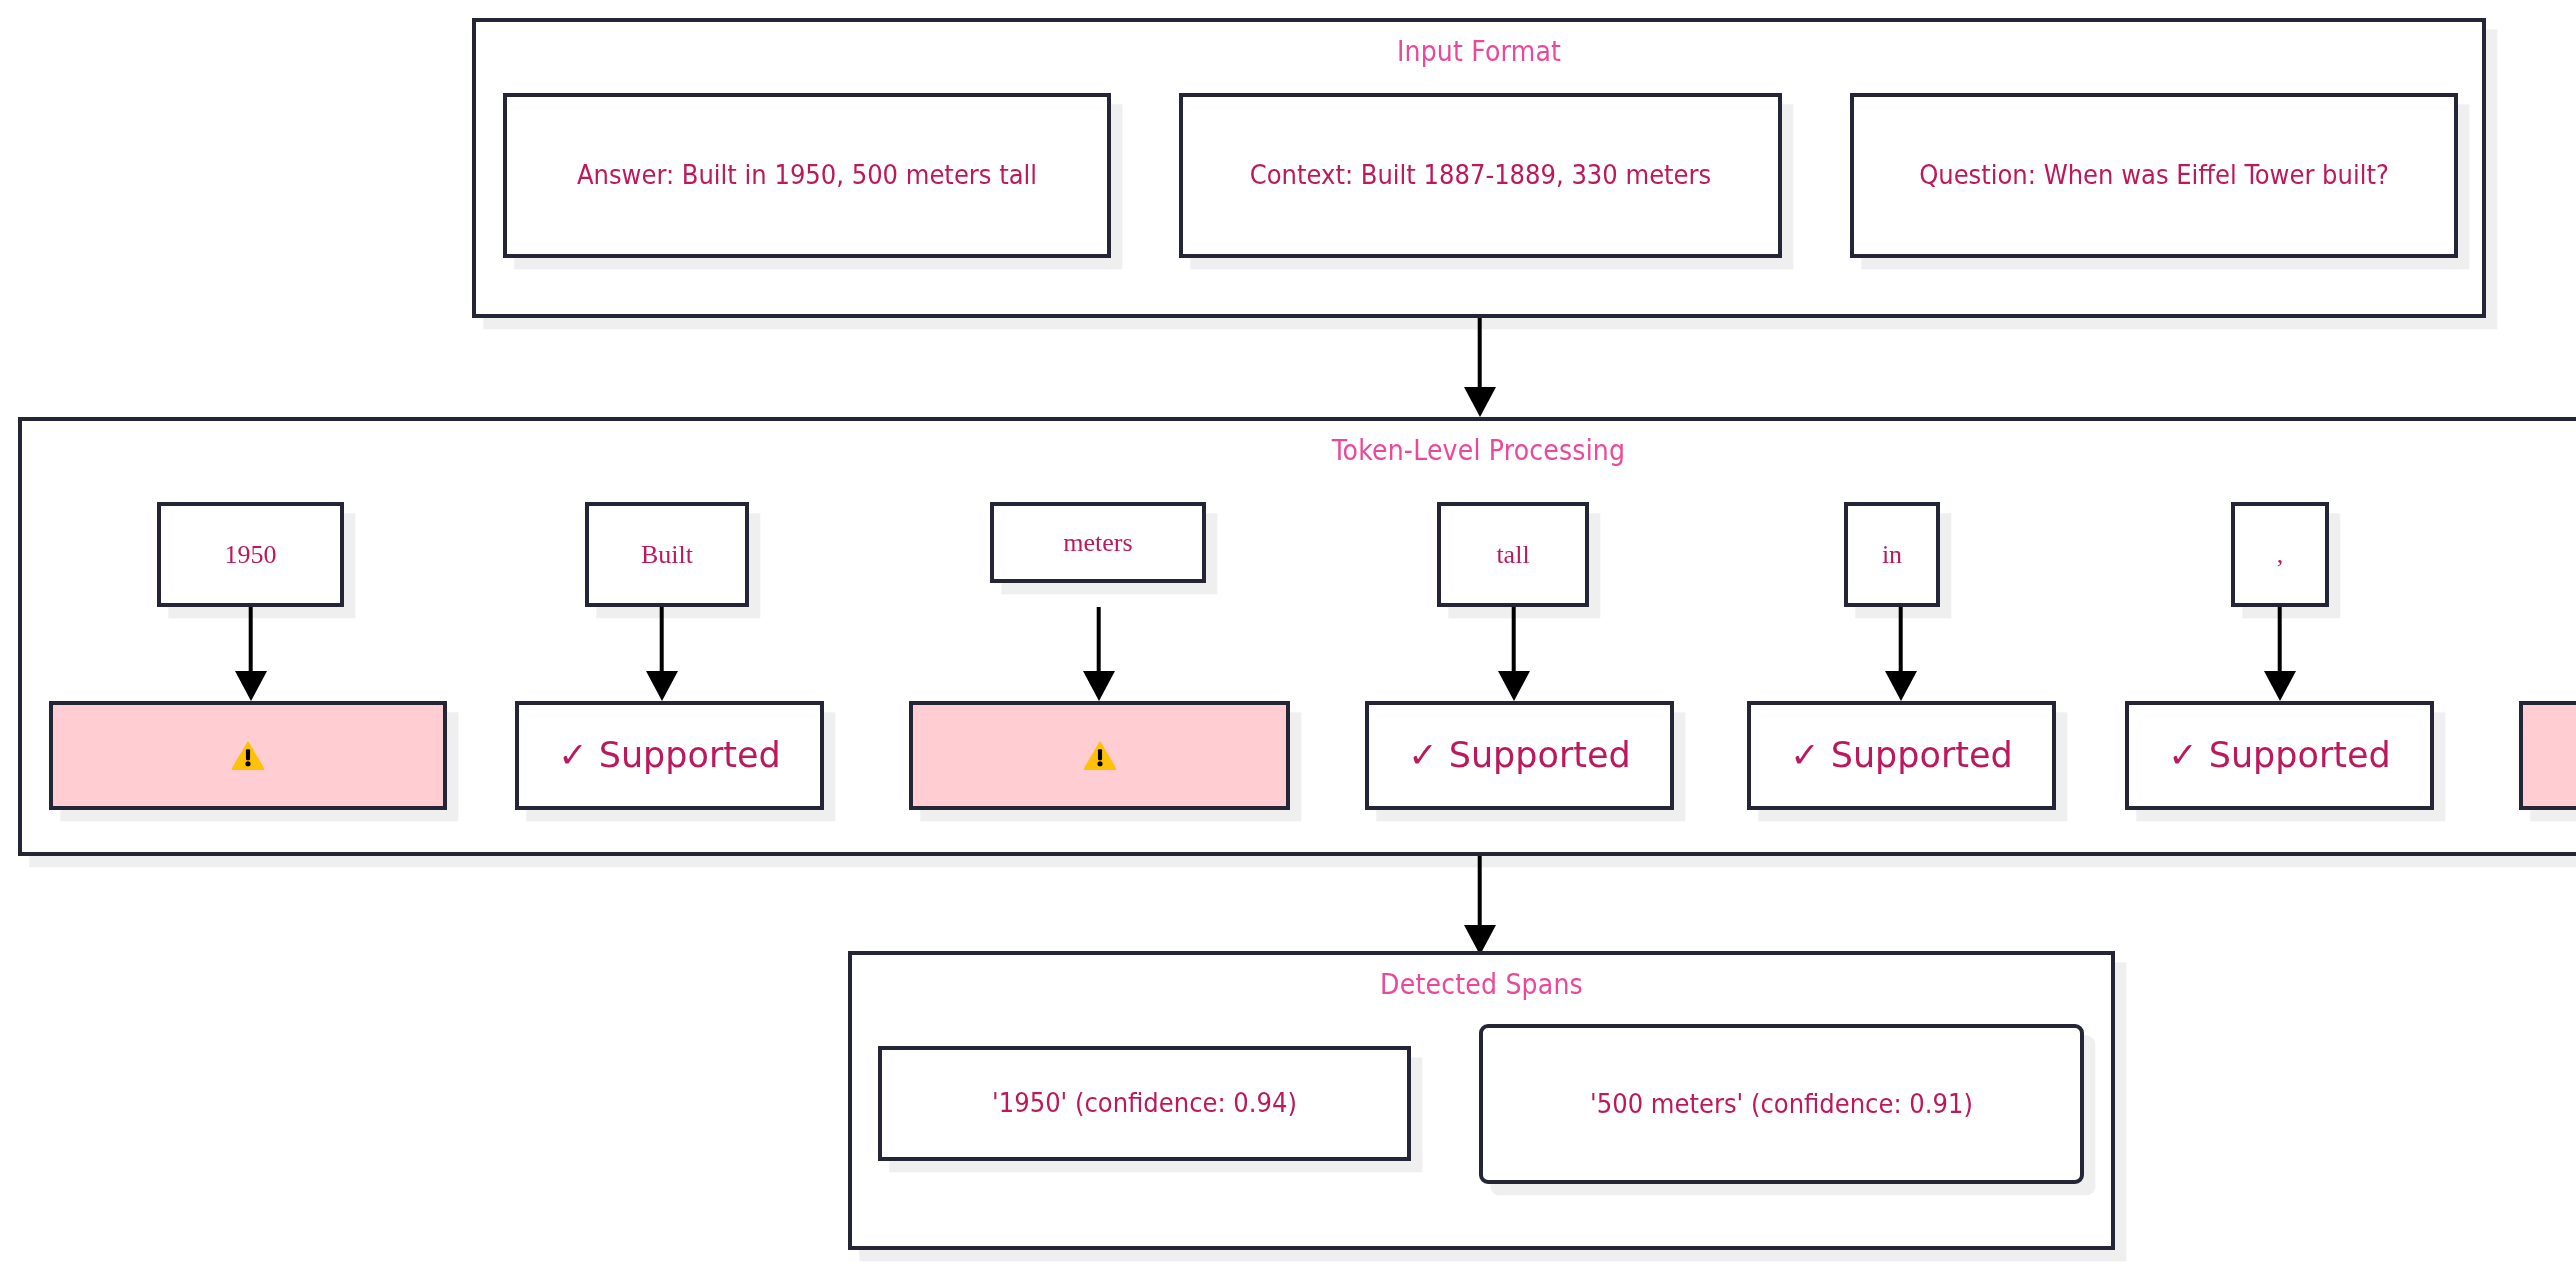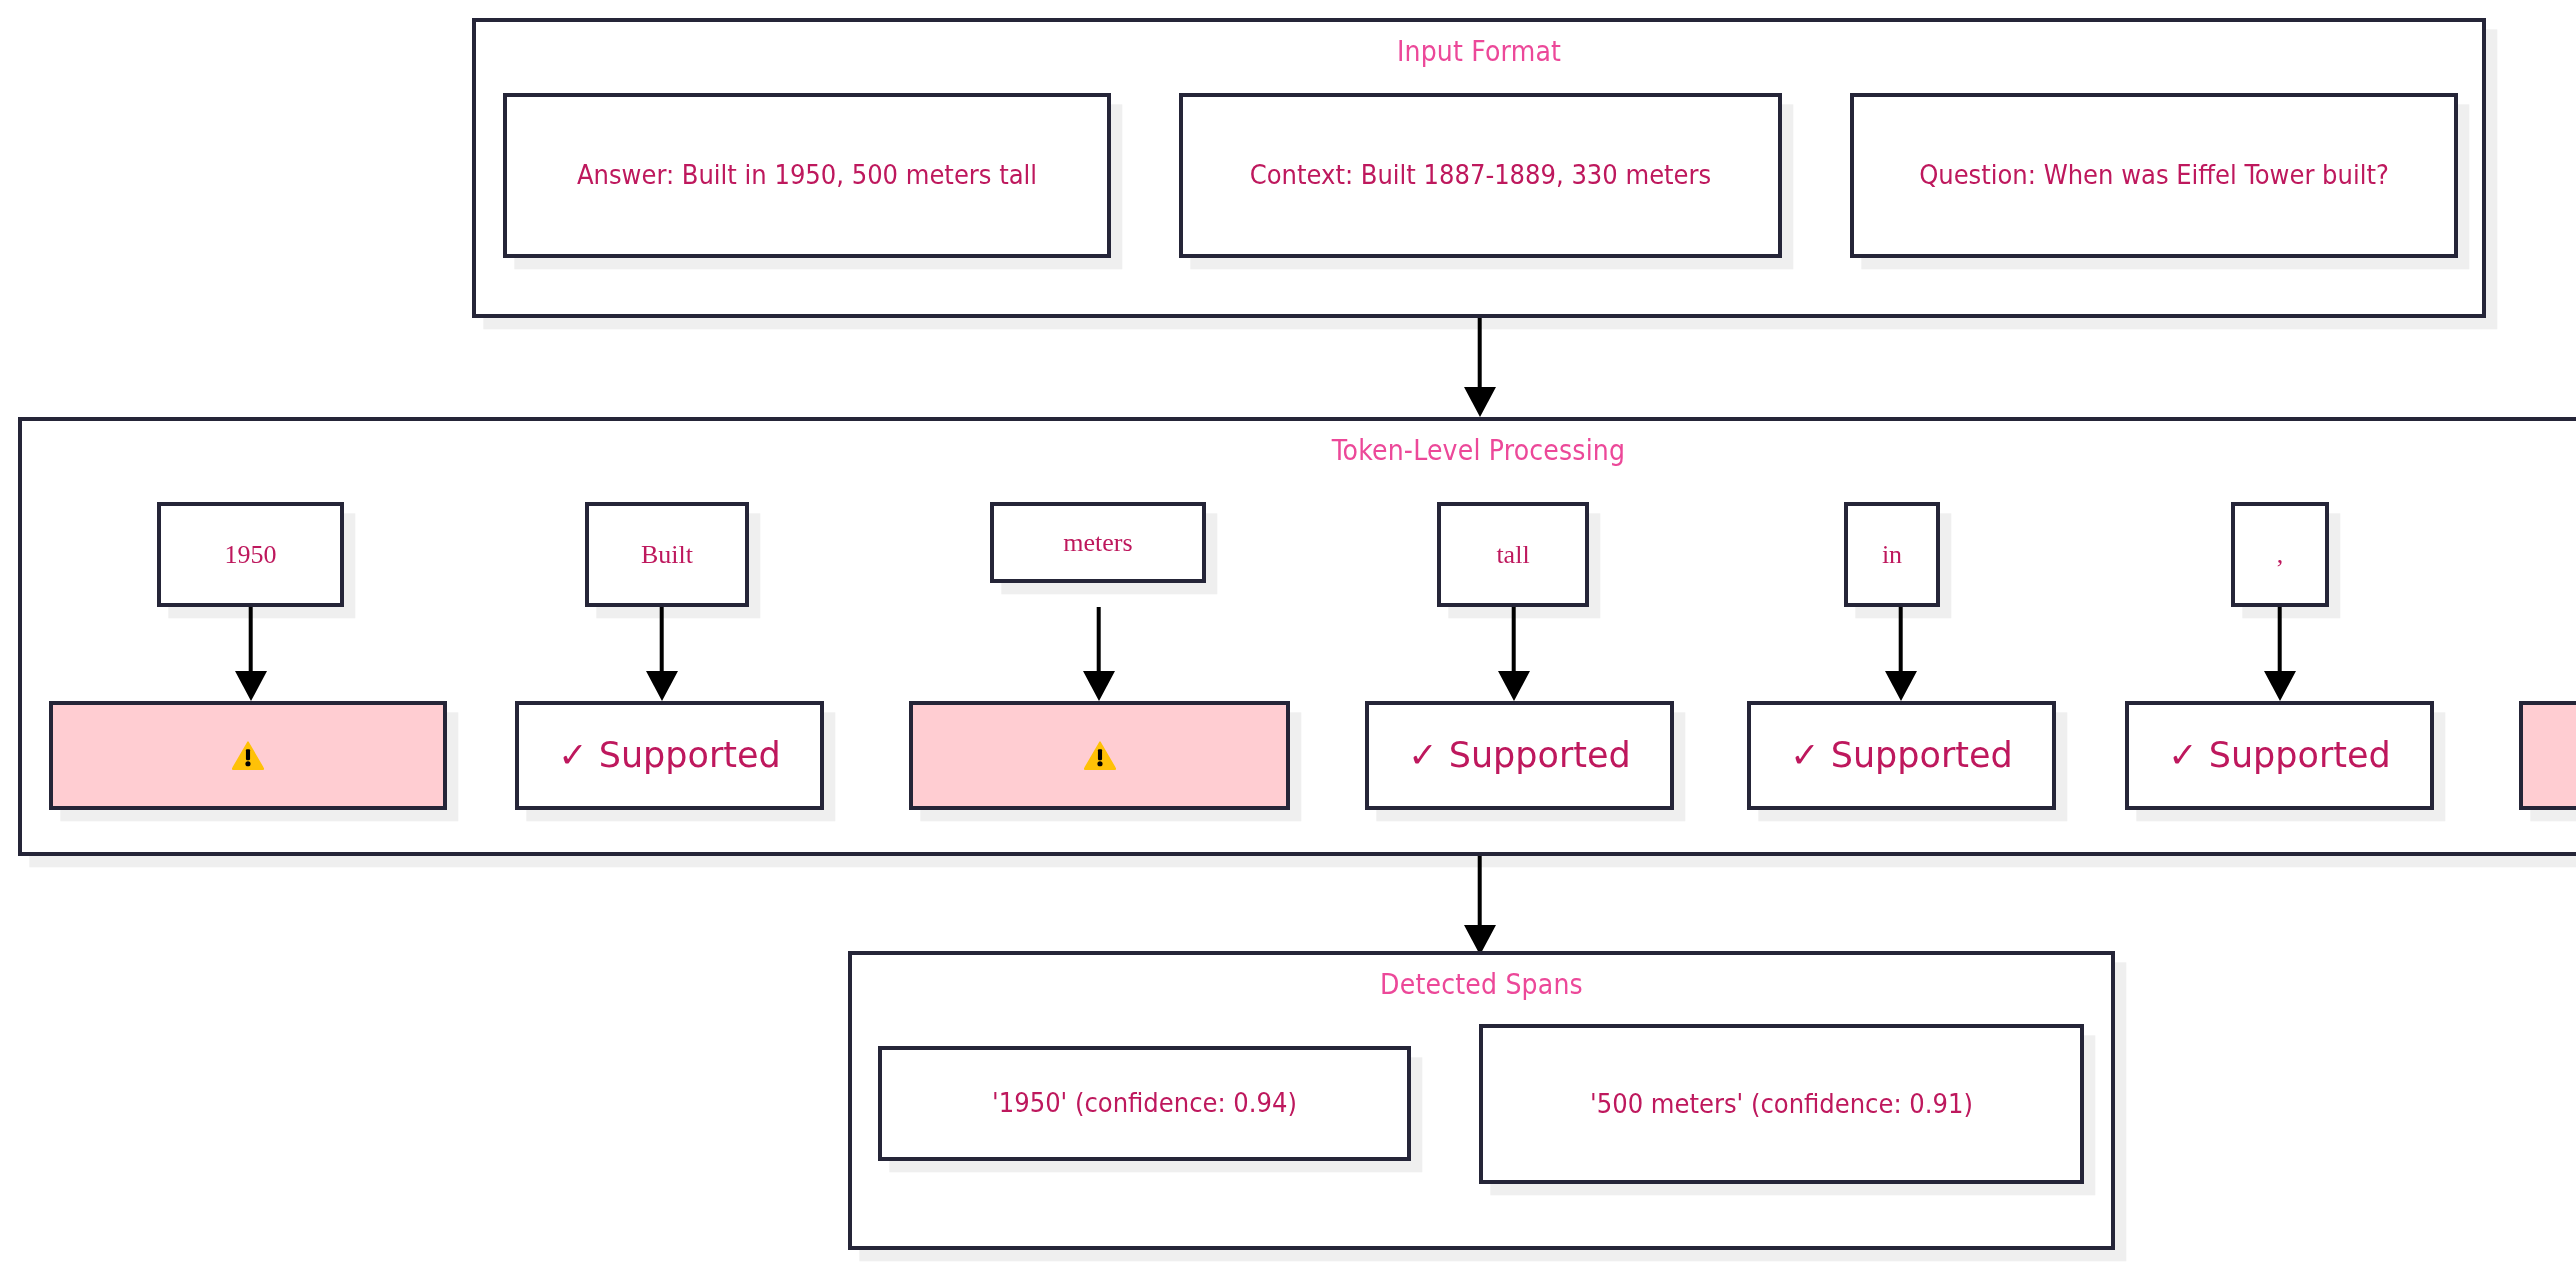--- a/index.html
+++ b/index.html
@@ -209,18 +209,18 @@
   </div>
 
   <div class="cluster" style="left:848px;top:951px;width:1267px;height:299px;">
     <div class="cluster-title">Detected Spans</div>
   </div>
 
   <div class="node" style="left:878px;top:1046px;width:533px;height:115px;text-align:center;">
     <span class="ntext">'1950' (confidence: 0.94)</span>
   </div>
 
-  <div class="node" style="left:1479px;top:1024px;width:605px;height:160px;">
+  <div class="node" style="left:1479px;top:1024px;width:605px;height:160px;border-radius:9px;">
     <span class="ntext">'500 meters' (confidence: 0.91)</span>
   </div>
 
 </div>
 
 
 </body></html>

